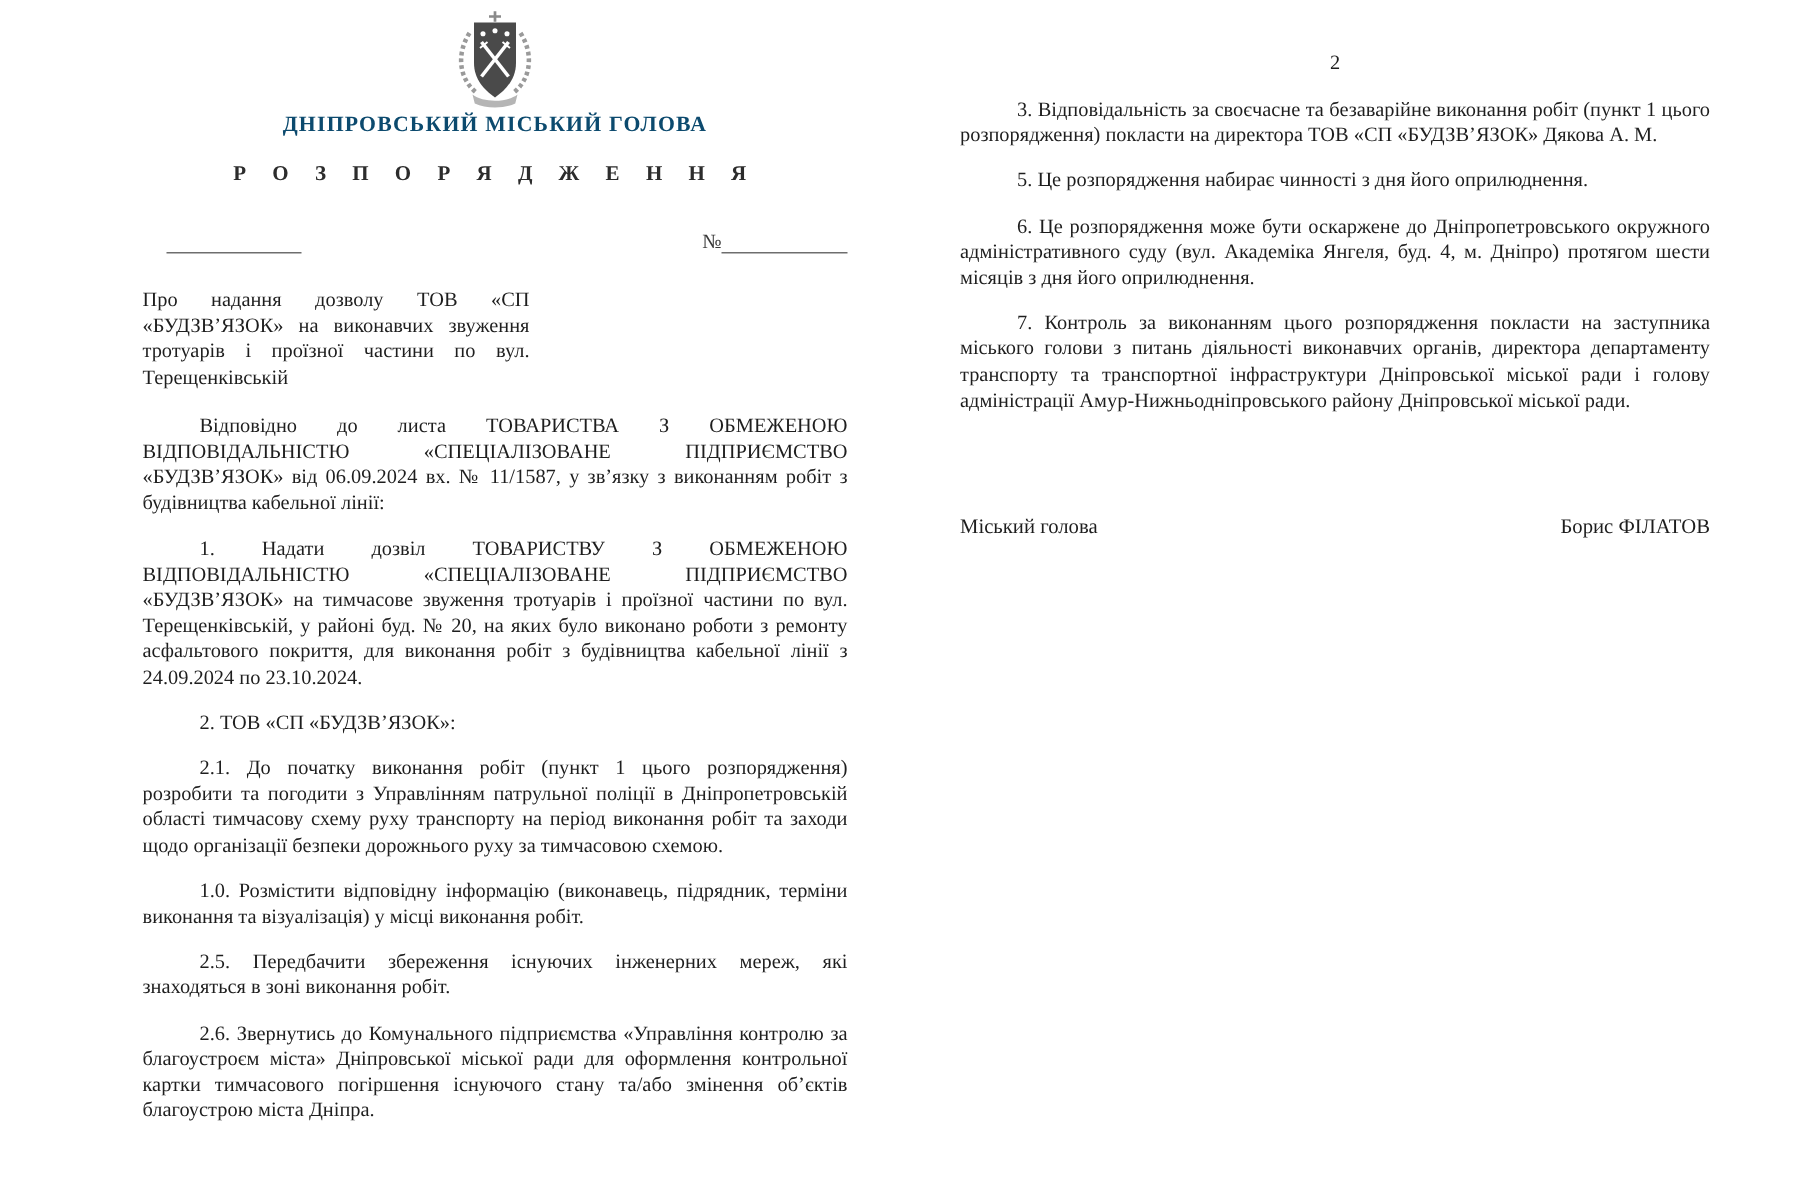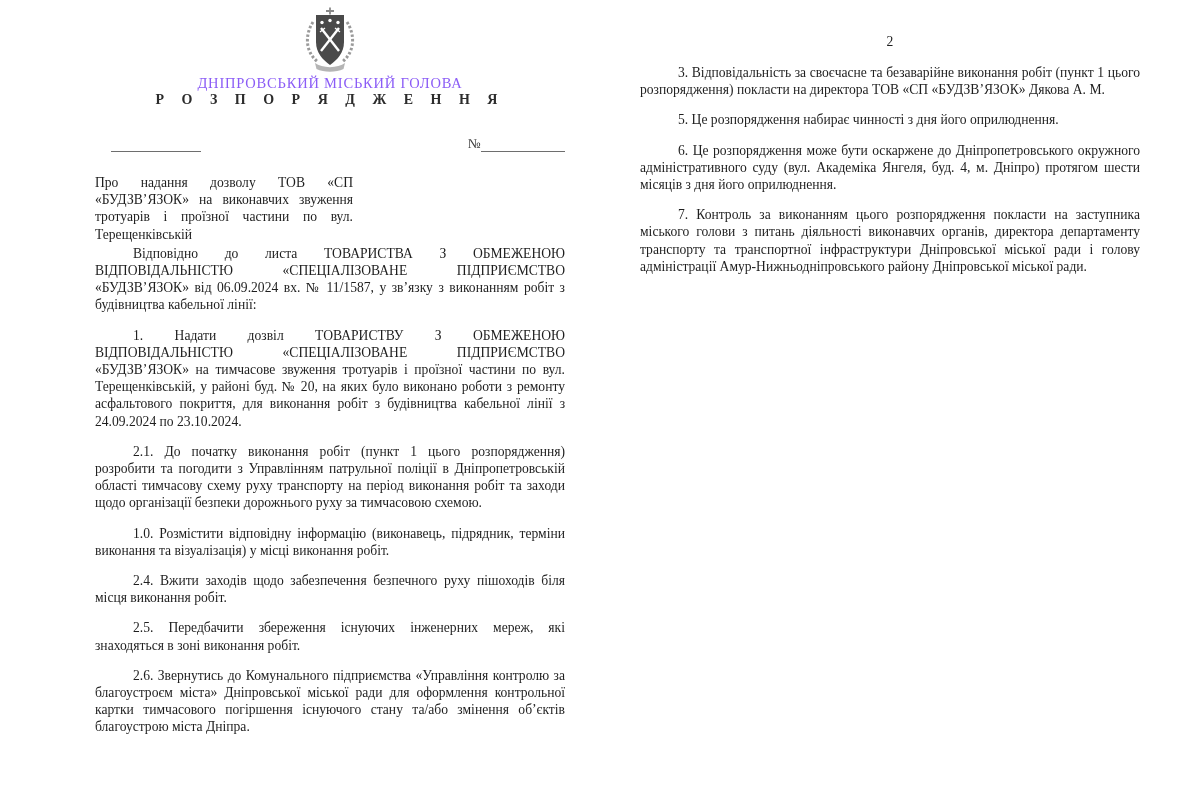--- a/index.html
+++ b/index.html
@@ -31,31 +31,32 @@
   
   .crest-wrap {
     text-align: center;
     margin-top: 6px;
     height: 66px;
   }
   .org-name {
     text-align: center;
     font-size: 14.5px;
     letter-spacing: 0.8px;
-    color: #8b5cf6;
+    color: #0c4a6e;
     margin-top: 3px;
     white-space: nowrap;
+    font-weight: bold;
   }
   .doc-type {
     text-align: center;
     font-size: 14px;
     font-weight: bold;
     letter-spacing: 7px;
     color: #2c2c2c;
-    margin-top: 0;
+    margin-top: 17px;
     white-space: nowrap;
   }
   .date-row {
     margin-top: 27px;
     display: flex;
     justify-content: space-between;
     align-items: flex-end;
     height: 17px;
   }
   .blank-line {
@@ -78,21 +79,21 @@
     color: #1e1e1e;
   }
   .para {
     margin: 0 0 13px 0;
     font-size: 13.6px;
     line-height: 17.2px;
     text-align: justify;
     text-indent: 38px;
     color: #1e1e1e;
   }
-  .first-para { margin-top: 2px; }
+  .first-para { margin-top: 15px; }
 
   
   .page-number {
     margin-top: 34px;
     text-align: center;
     font-size: 13.6px;
     color: #1e1e1e;
   }
   .page2-body { margin-top: 14px; }
   .signature-row {
@@ -142,33 +143,37 @@
       <span class="num-group">
         <span class="num-label">№</span>
         <span class="blank-line num-blank"></span>
       </span>
     </div>
 
     <div class="subject">Про надання дозволу ТОВ «СП «БУДЗВ’ЯЗОК» на виконавчих звуження тротуарів і проїзної частини по вул. Терещенківській</div>
 
     <p class="para first-para">Відповідно до листа ТОВАРИСТВА З ОБМЕЖЕНОЮ ВІДПОВІДАЛЬНІСТЮ «СПЕЦІАЛІЗОВАНЕ ПІДПРИЄМСТВО «БУДЗВ’ЯЗОК» від 06.09.2024 вх. № 11/1587, у зв’язку з виконанням робіт з будівництва кабельної лінії:</p>
     <p class="para">1. Надати дозвіл ТОВАРИСТВУ З ОБМЕЖЕНОЮ ВІДПОВІДАЛЬНІСТЮ «СПЕЦІАЛІЗОВАНЕ ПІДПРИЄМСТВО «БУДЗВ’ЯЗОК» на тимчасове звуження тротуарів і проїзної частини по вул. Терещенківській, у районі буд. № 20, на яких було виконано роботи з ремонту асфальтового покриття, для виконання робіт з будівництва кабельної лінії з 24.09.2024 по 23.10.2024.</p>
+    <p class="para">2. ТОВ «СП «БУДЗВ’ЯЗОК»:</p>
     <p class="para">2.1. До початку виконання робіт (пункт 1 цього розпорядження) розробити та погодити з Управлінням патрульної поліції в Дніпропетровській області тимчасову схему руху транспорту на період виконання робіт та заходи щодо організації безпеки дорожнього руху за тимчасовою схемою.</p>
     <p class="para">1.0. Розмістити відповідну інформацію (виконавець, підрядник, терміни виконання та візуалізація) у місці виконання робіт.</p>
-    <p class="para">2.4. Вжити заходів щодо забезпечення безпечного руху пішоходів біля місця виконання робіт.</p>
     <p class="para">2.5. Передбачити збереження існуючих інженерних мереж, які знаходяться в зоні виконання робіт.</p>
     <p class="para">2.6. Звернутись до Комунального підприємства «Управління контролю за благоустроєм міста» Дніпровської міської ради для оформлення контрольної картки тимчасового погіршення існуючого стану та/або змінення об’єктів благоустрою міста Дніпра.</p>
   </div>
 
   <div class="page page-right">
 
     <div class="page-number">2</div>
 
     <div class="page2-body">
       <p class="para">3. Відповідальність за своєчасне та безаварійне виконання робіт (пункт 1 цього розпорядження) покласти на директора ТОВ «СП «БУДЗВ’ЯЗОК» Дякова А. М.</p>
       <p class="para">5. Це розпорядження набирає чинності з дня його оприлюднення.</p>
       <p class="para">6. Це розпорядження може бути оскаржене до Дніпропетровського окружного адміністративного суду (вул. Академіка Янгеля, буд. 4, м. Дніпро) протягом шести місяців з дня його оприлюднення.</p>
       <p class="para">7. Контроль за виконанням цього розпорядження покласти на заступника міського голови з питань діяльності виконавчих органів, директора департаменту транспорту та транспортної інфраструктури Дніпровської міської ради і голову адміністрації Амур-Нижньодніпровського району Дніпровської міської ради.</p>
     </div>
 
+    <div class="signature-row">
+      <span>Міський голова</span>
+      <span>Борис ФІЛАТОВ</span>
+    </div>
   </div>
 
 </div>
 
 </body></html>

